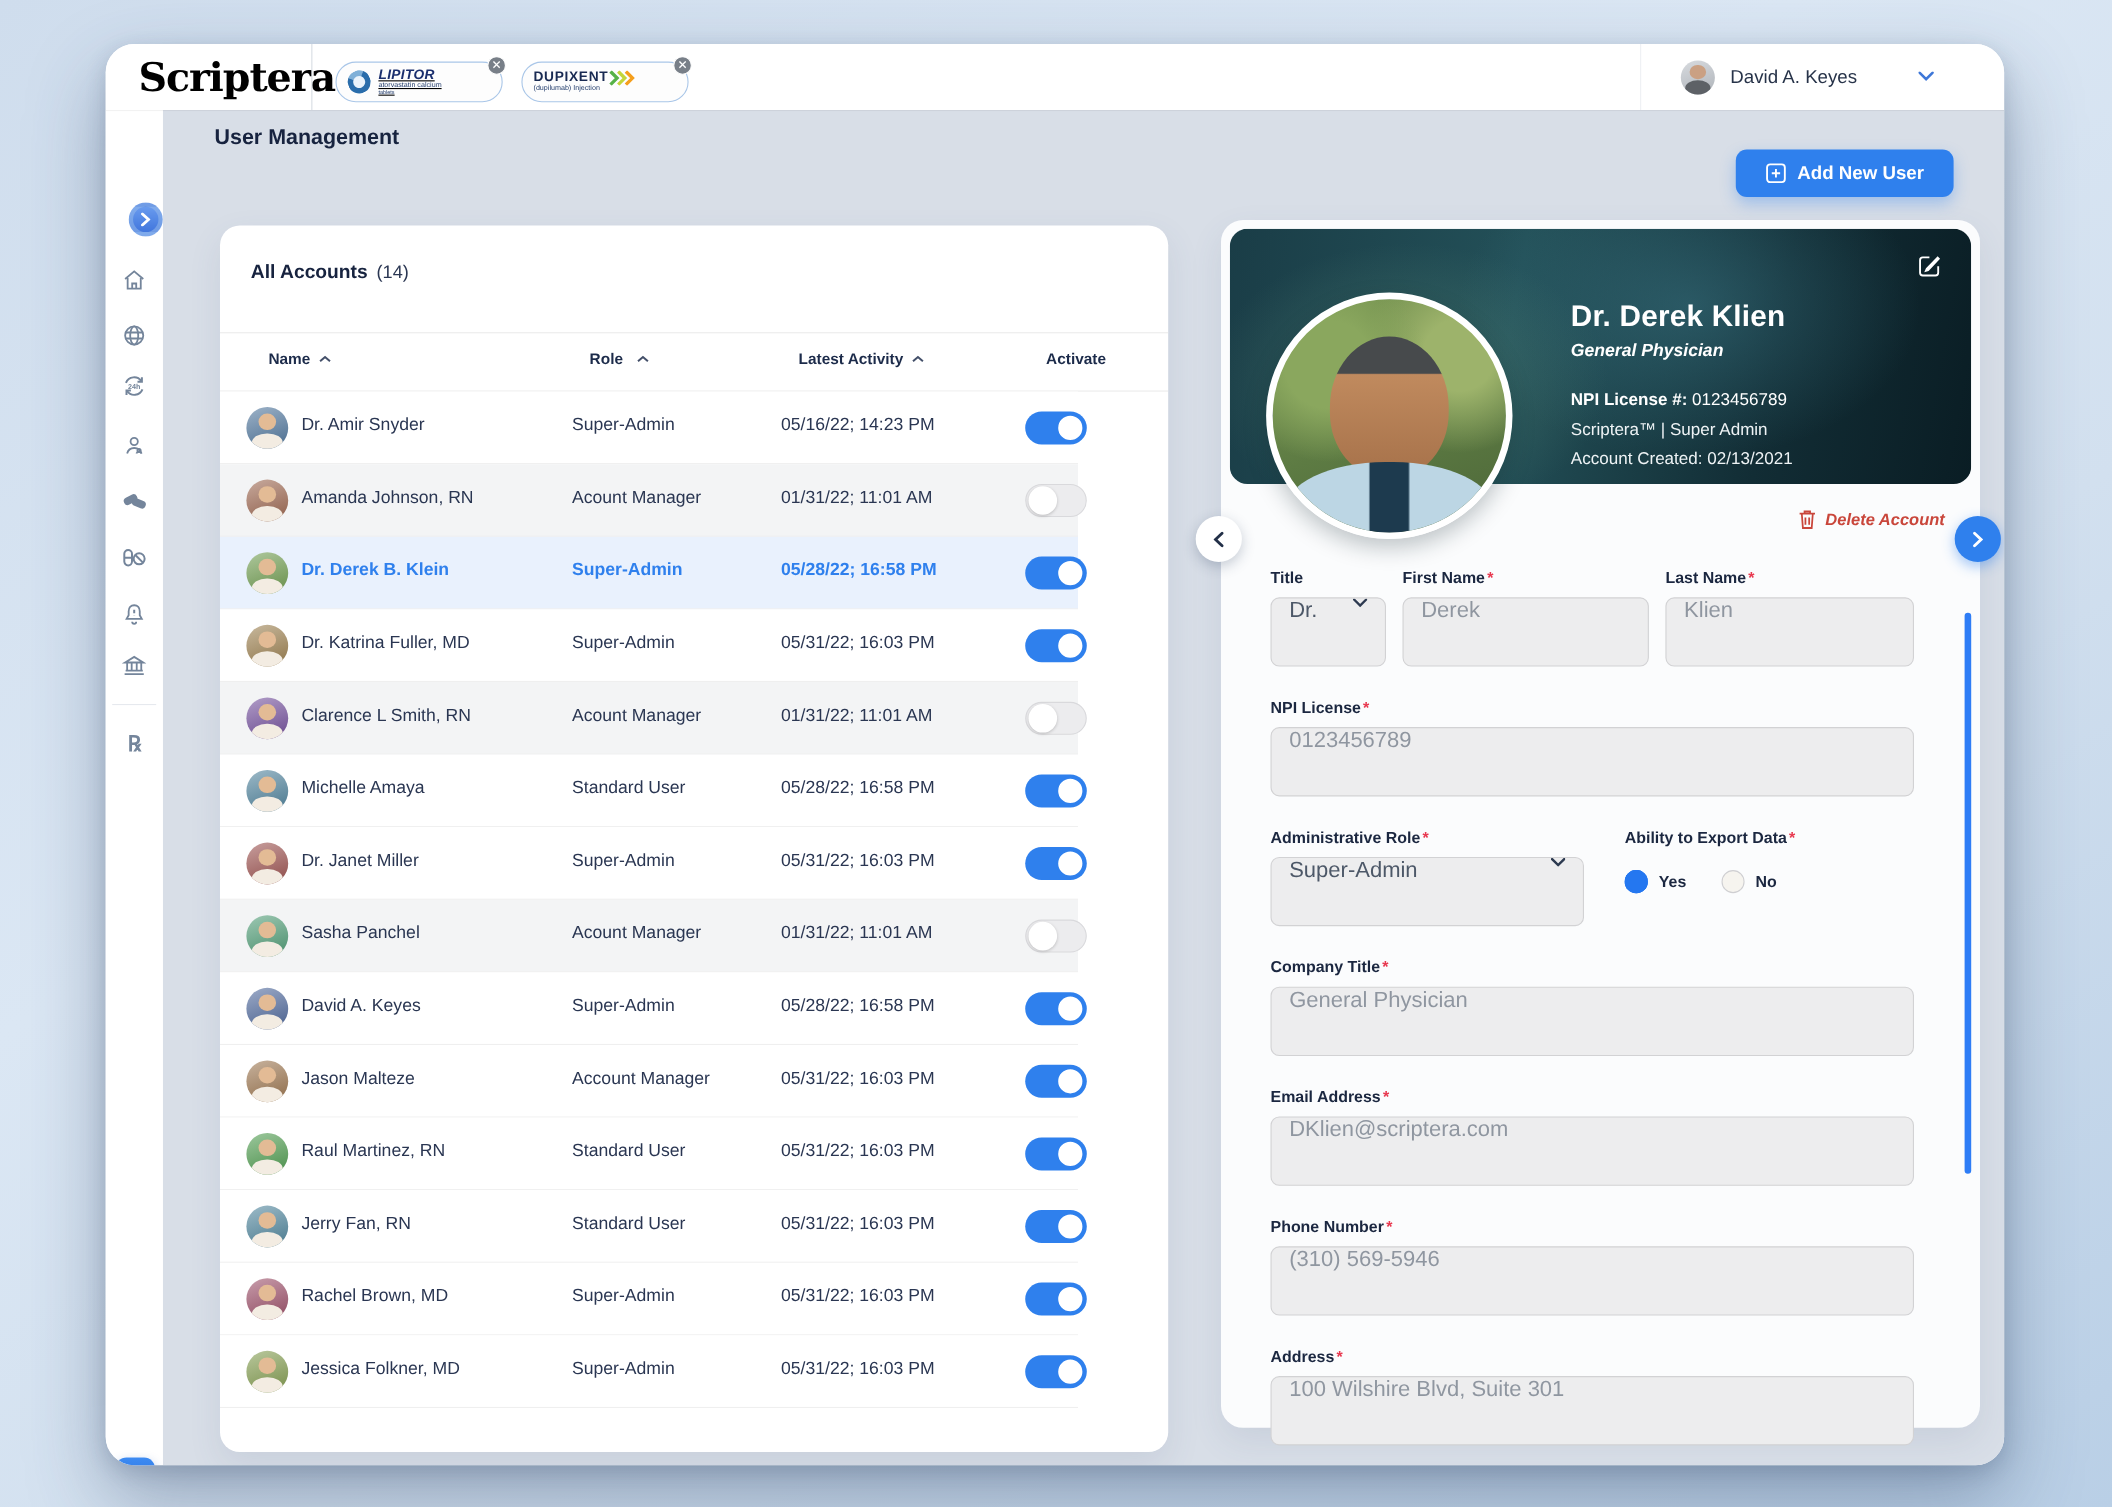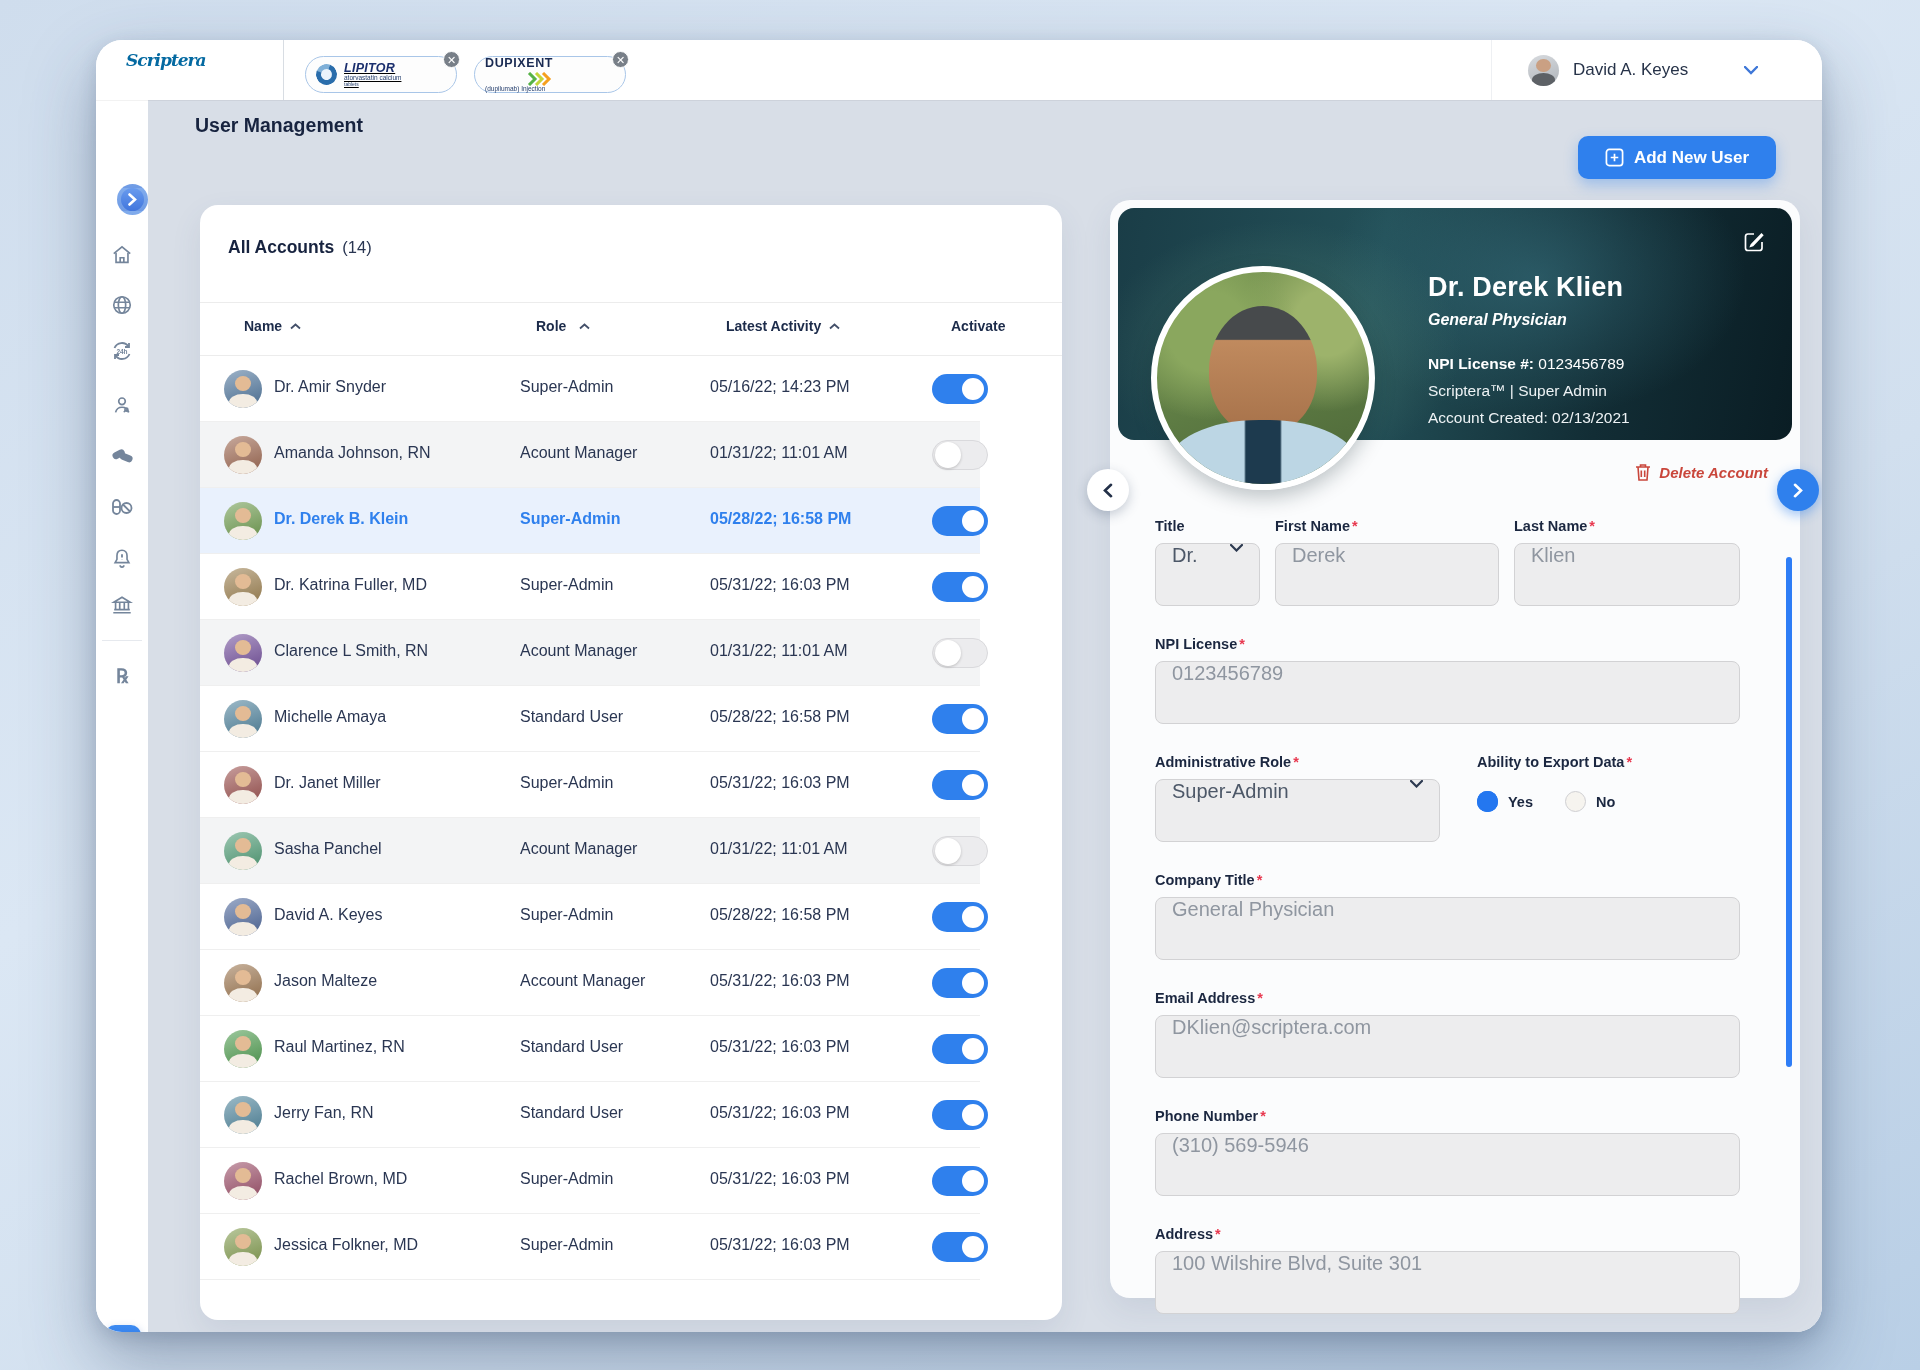--- a/index.html
+++ b/index.html
@@ -8,22 +8,22 @@
     background: linear-gradient(150deg, #cfdded 0%, #dbe7f4 38%, #d2e0ef 62%, #b9cfe6 100%); overflow:hidden; }
 
   .window { position:absolute; left:96px; top:40px; width:1726px; height:1292px;
     border-radius:26px; background:#fff; overflow:hidden;
     box-shadow: 0 30px 70px rgba(44,66,100,.38), 0 6px 18px rgba(44,66,100,.18); }
 
   
   .topbar { position:absolute; left:0; top:0; width:1726px; height:60px; background:#fff; z-index:5;
     box-shadow:0 1px 0 rgba(0,0,0,.05); }
   .logo { position:absolute; left:30px; top:10px; width:150px; height:40px;
-    font-family:"DejaVu Serif", serif; font-style:italic; font-weight:bold; font-size:17px;
-    color:#0369a1; letter-spacing:-1px; }
+    font-family:"DejaVu Serif", serif; font-weight:bold; font-size:36px;
+    color:#000000; letter-spacing:-1px; }
   .top-divider { position:absolute; left:187px; top:0; width:1px; height:60px; background:#d8dde3; }
 
   .chip { position:absolute; top:16px; height:37px; border:1.5px solid #a9c6e8; border-radius:19px;
     background:#fdfdfd; display:flex; align-items:center; padding:0 14px 0 10px; gap:7px; }
   .chip-close { position:absolute; width:17px; height:17px; border-radius:50%; background:#787f88;
     color:#fff; font-size:11px; line-height:17px; text-align:center; top:-6px; right:-4px;
     border:1.5px solid #fdfdfd; }
   .chip1 { left:209px; width:152px;text-decoration:underline; }
   .chip2 { left:378px; width:152px; }
   .ring { width:21px; height:21px; border-radius:50%; border:5px solid #2a6dab;
@@ -160,21 +160,21 @@
         <span class="chip-txt">
           <span class="chip-name">LIPITOR</span>
           <span class="chip-sub">atorvastatin calcium</span>
           <span class="chip-sub2">tablets</span>
         </span>
         <span class="chip-close">✕</span>
       </div>
 
       <div class="chip chip2">
         <span class="chip-txt">
-          <span style="display:flex;align-items:flex-end;gap:2px;flex-direction:column;">
+          <span style="display:flex;align-items:flex-start;gap:2px;">
             <span class="chip-name">DUPIXENT</span>
             <span class="chev3">
               <svg width="26" height="14" viewBox="0 0 26 14">
                   <polyline points="2,1 8,7 2,13" fill="none" stroke="#56b247" stroke-width="3"></polyline>
                   <polyline points="9,1 15,7 9,13" fill="none" stroke="#c3d53a" stroke-width="3"></polyline>
                   <polyline points="16,1 22,7 16,13" fill="none" stroke="#f59f1d" stroke-width="3"></polyline>
                 </svg>
             </span>
           </span>
           <span class="chip-sub">(dupilumab) Injection</span>

